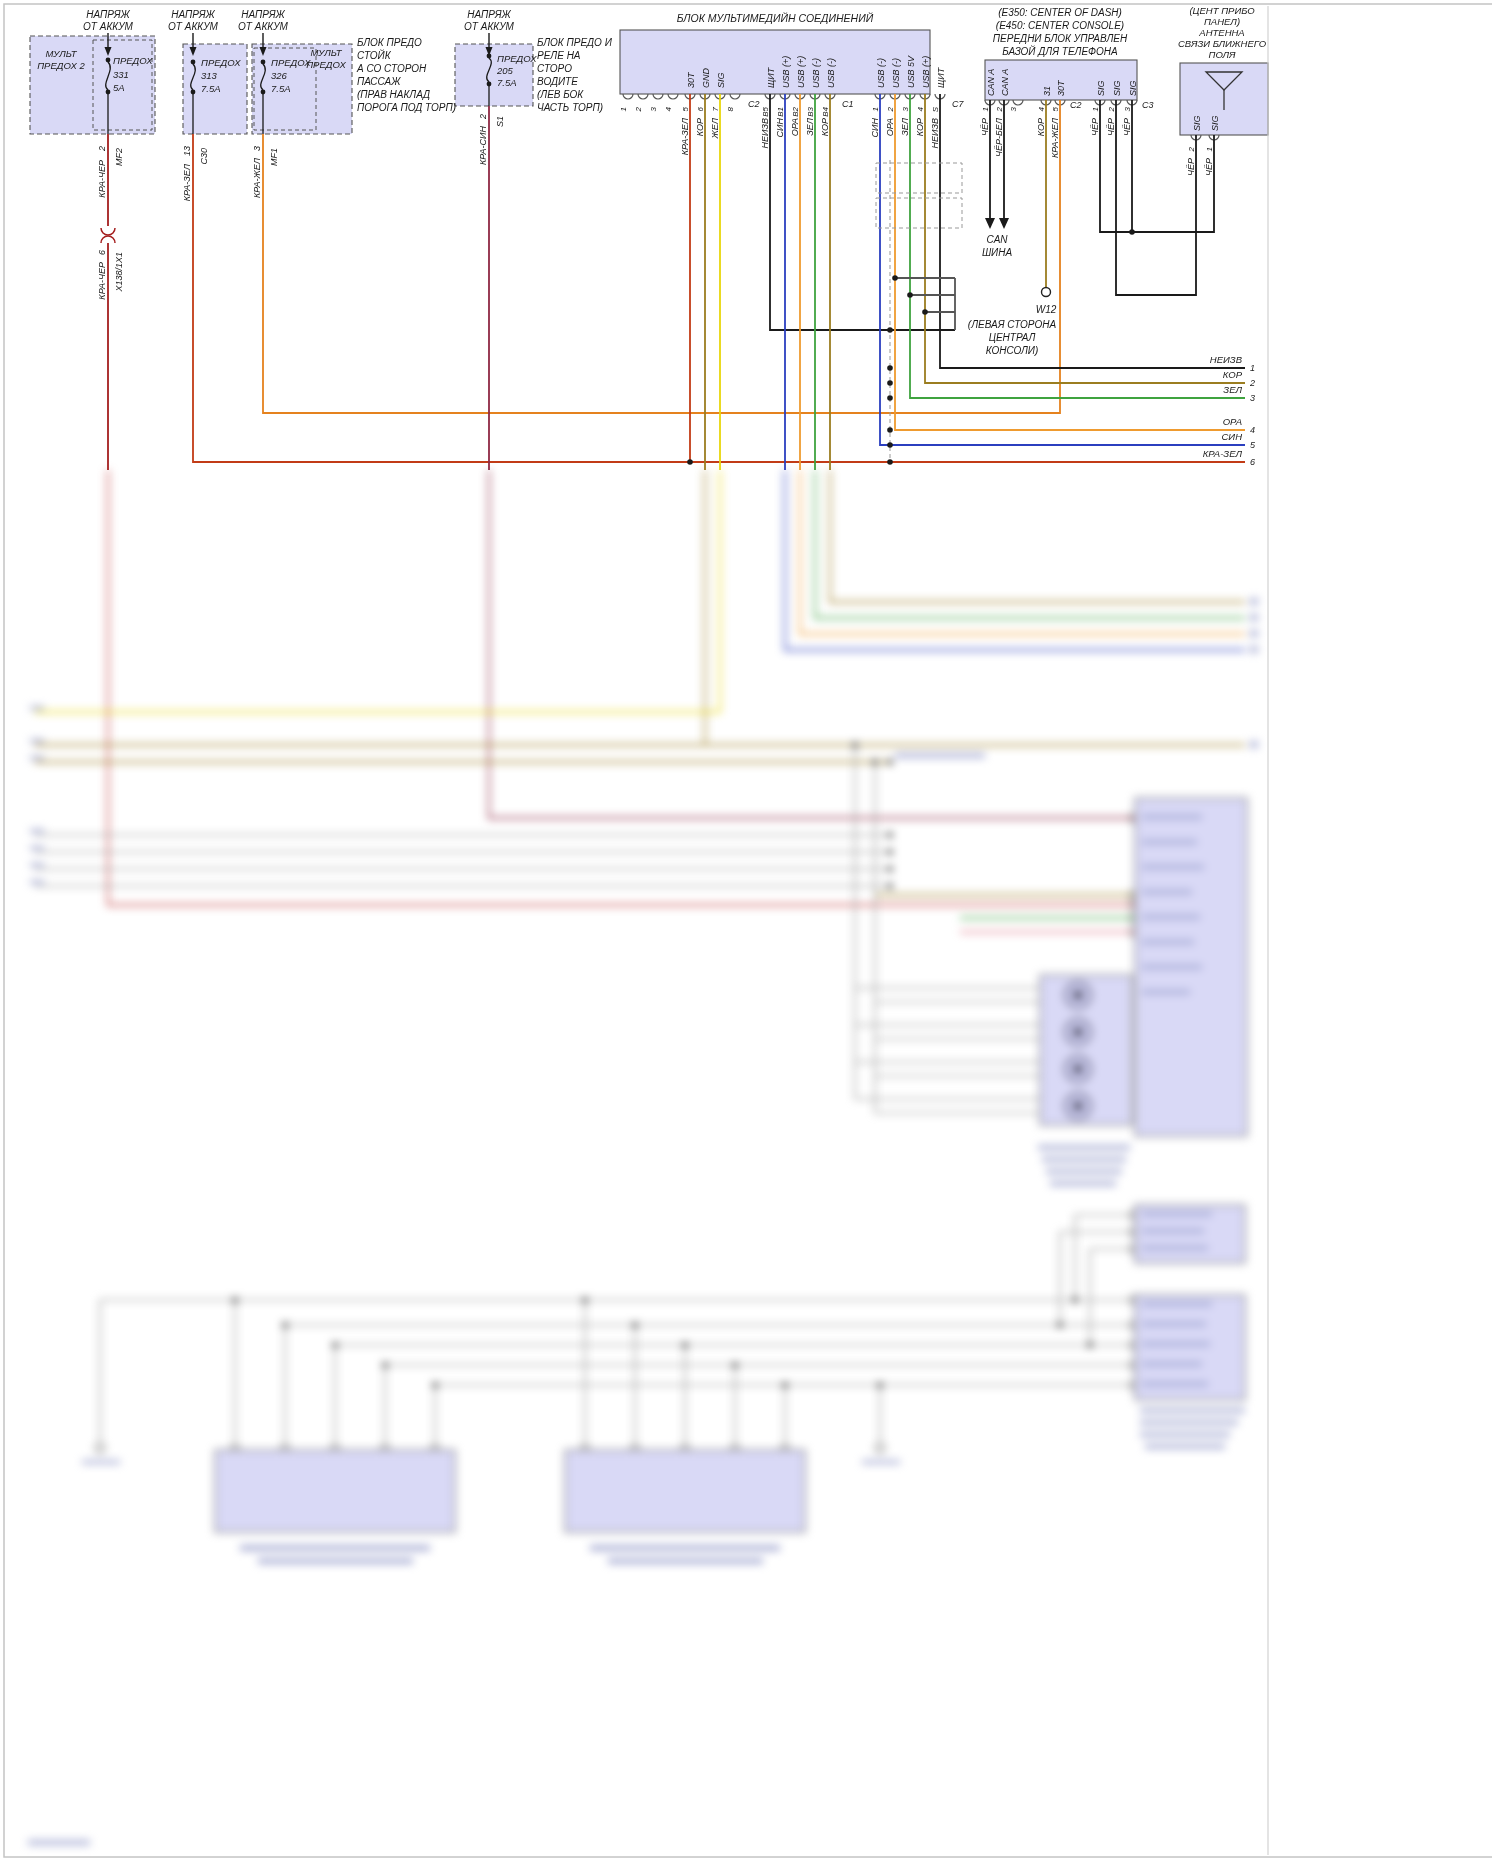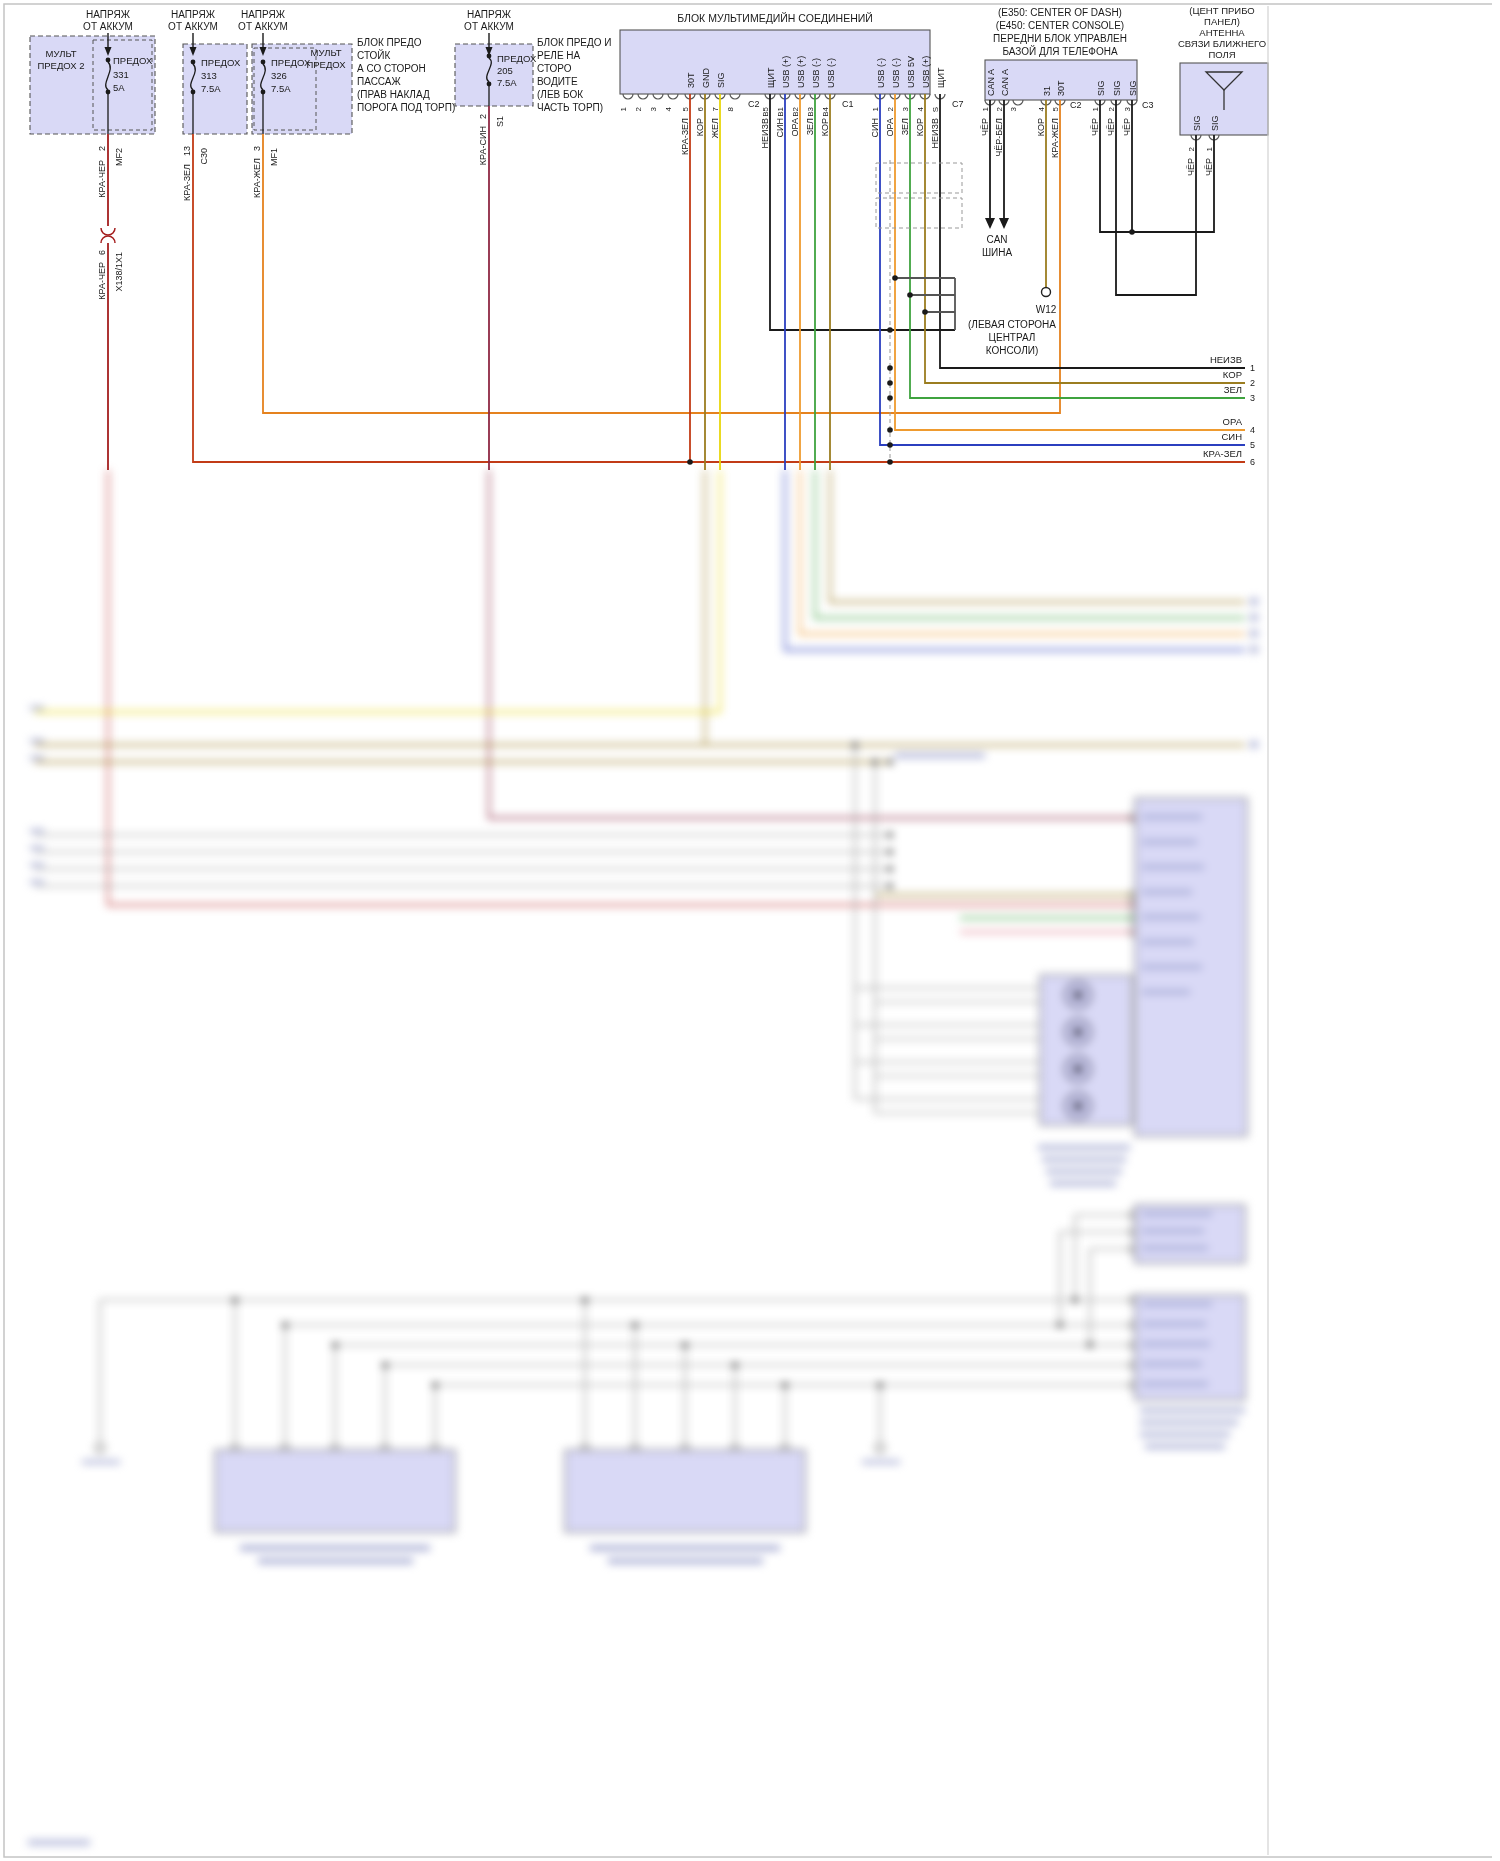--- a/index.html
+++ b/index.html
@@ -1,16 +1,16 @@
 <!DOCTYPE html>
 <html><head>
 <meta charset="utf-8">
 <style>
   html,body{margin:0;padding:0;background:#ffffff;}
-  .canvas{position:relative;width:1492px;height:1861px;background:#ffffff;overflow:hidden;}
+  .canvas{position:relative;width:1492px;height:1861px;background:#ffffff;overflow:hidden;font-style:italic;}
   .canvas svg{position:absolute;left:0;top:0;}
   svg text{font-family:"Liberation Sans","DejaVu Sans",sans-serif;fill:#1a1a1a;}
   .blur-zone{position:absolute;left:0;top:470px;width:1500px;height:1391px;filter:blur(4px);}
   .bump{fill:none;stroke:#555;stroke-width:1.2;}
   .boxfill{fill:#d9d9f6;stroke:#555;stroke-width:1.1;}
   .dashbox{stroke-dasharray:5,3;}
   .note{font-size:10px;}
   .bar{fill:#9298c8;opacity:.75;}
 </style>
 </head>

